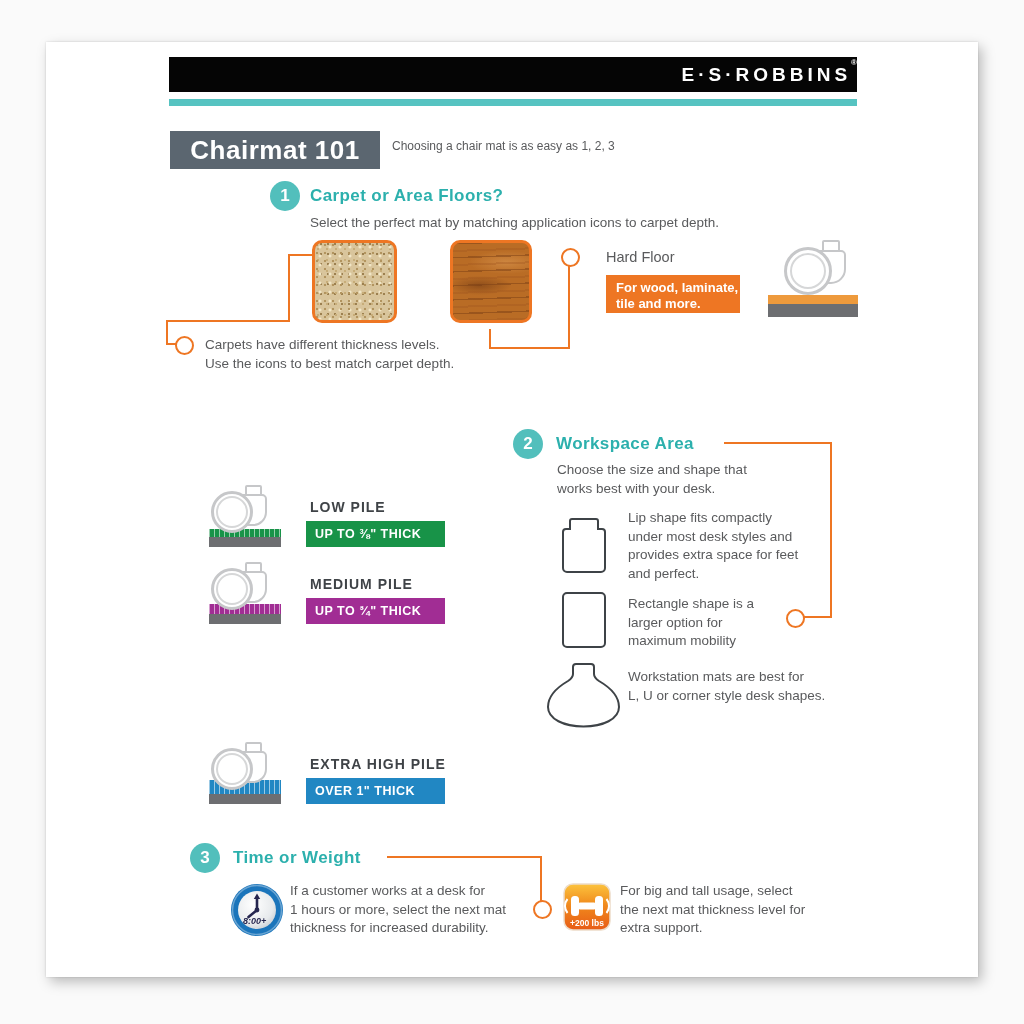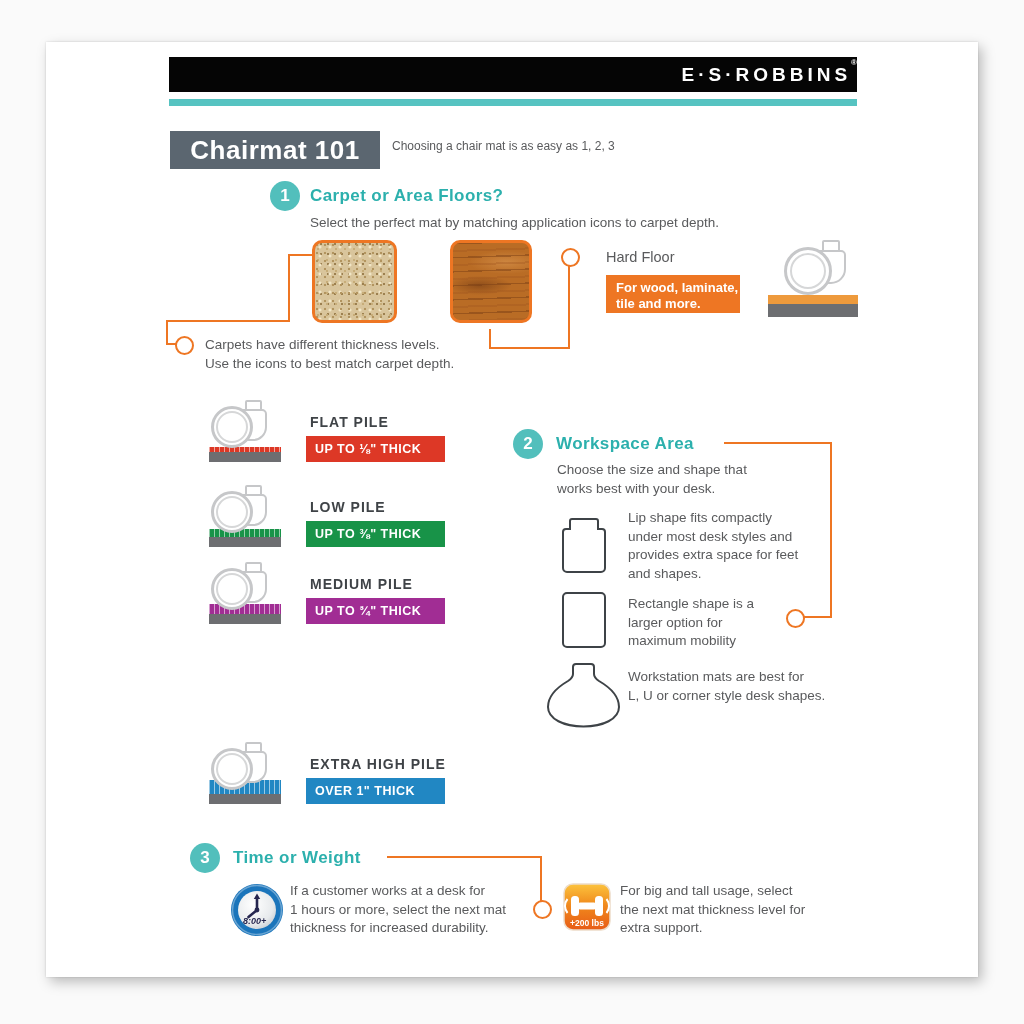--- a/index.html
+++ b/index.html
@@ -83,31 +83,20 @@
   <div class="abs" style="left:722px;top:198px;width:90px;height:77px;">
     <div style="position:absolute;left:0;bottom:13px;width:90px;height:9px;background:#ee9a3c;"></div>
     <div style="position:absolute;left:0;bottom:0;width:90px;height:13px;background:#6d6e71;"></div>
     <div style="position:absolute;left:54px;top:0;width:14px;height:16px;border:2px solid #c6c7c9;background:#fff;border-radius:2px;z-index:2;"></div>
     <div style="position:absolute;left:44px;top:10px;width:30px;height:30px;border:2px solid #c6c7c9;background:#fff;border-radius:2px 5px 15px 2px;z-index:2;"></div>
     <div style="position:absolute;left:16px;top:7px;width:42px;height:42px;border:3px solid #c6c7c9;border-radius:50%;background:#fff;z-index:3;box-sizing:content-box;">
       <div style="position:absolute;inset:3px;border:2px solid #d6d7d8;border-radius:50%;"></div>
     </div>
   </div>
 
-  <div class="abs" style="left:163px;top:358px;width:280px;height:64px;">
-    <div class="caster abs" style="left:0;top:0;">
-      <div class="strip" style="background-color: rgb(221, 56, 38); height: 5px;"></div>
-      <div class="base"></div>
-      <div class="stem"></div>
-      <div class="housing"></div>
-      <div class="wheel"></div>
-    </div>
-    <div class="abs pile-name" style="left:101px;top:14px;">FLAT PILE</div>
-    <div class="abs pile-box" style="left: 97px; top: 36px; background-color: rgb(221, 56, 38);">UP TO ⅛" THICK</div>
-  </div>
 
   <div class="abs" style="left:163px;top:443px;width:280px;height:64px;">
     <div class="caster abs" style="left:0;top:0;">
       <div class="strip" style="background-color: rgb(24, 147, 72); height: 8px;"></div>
       <div class="base"></div>
       <div class="stem"></div>
       <div class="housing"></div>
       <div class="wheel"></div>
     </div>
     <div class="abs pile-name" style="left:101px;top:14px;">LOW PILE</div>
@@ -152,21 +141,21 @@
 
   <div class="abs shape-ic" style="left:514px;top:475px;">
     <svg width="48" height="58" viewBox="0 0 48 58">
       <path d="M 12 2 H 36 A2 2 0 0 1 38 4 V 12 H 42 A3 3 0 0 1 45 15 V 51 A4 4 0 0 1 41 55 H 7 A4 4 0 0 1 3 51 V 15 A3 3 0 0 1 6 12 H 10 V 4 A2 2 0 0 1 12 2 Z" fill="none" stroke="#3e4347" stroke-width="2"></path>
     </svg>
   </div>
   <div class="abs body-text" style="left:582px;top:467px;">
     <div>Lip shape fits compactly</div>
     <div>under most desk styles and</div>
     <div>provides extra space for feet</div>
-    <div>and shapes.</div>
+    <div>and perfect.</div>
   </div>
 
   <div class="abs shape-ic" style="left:514px;top:549px;">
     <svg width="48" height="58" viewBox="0 0 48 58">
       <rect x="3" y="2" width="42" height="54" rx="4" fill="none" stroke="#3e4347" stroke-width="2"></rect>
     </svg>
   </div>
   <div class="abs body-text" style="left:582px;top:553px;">
     <div>Rectangle shape is a</div>
     <div>larger option for</div>

